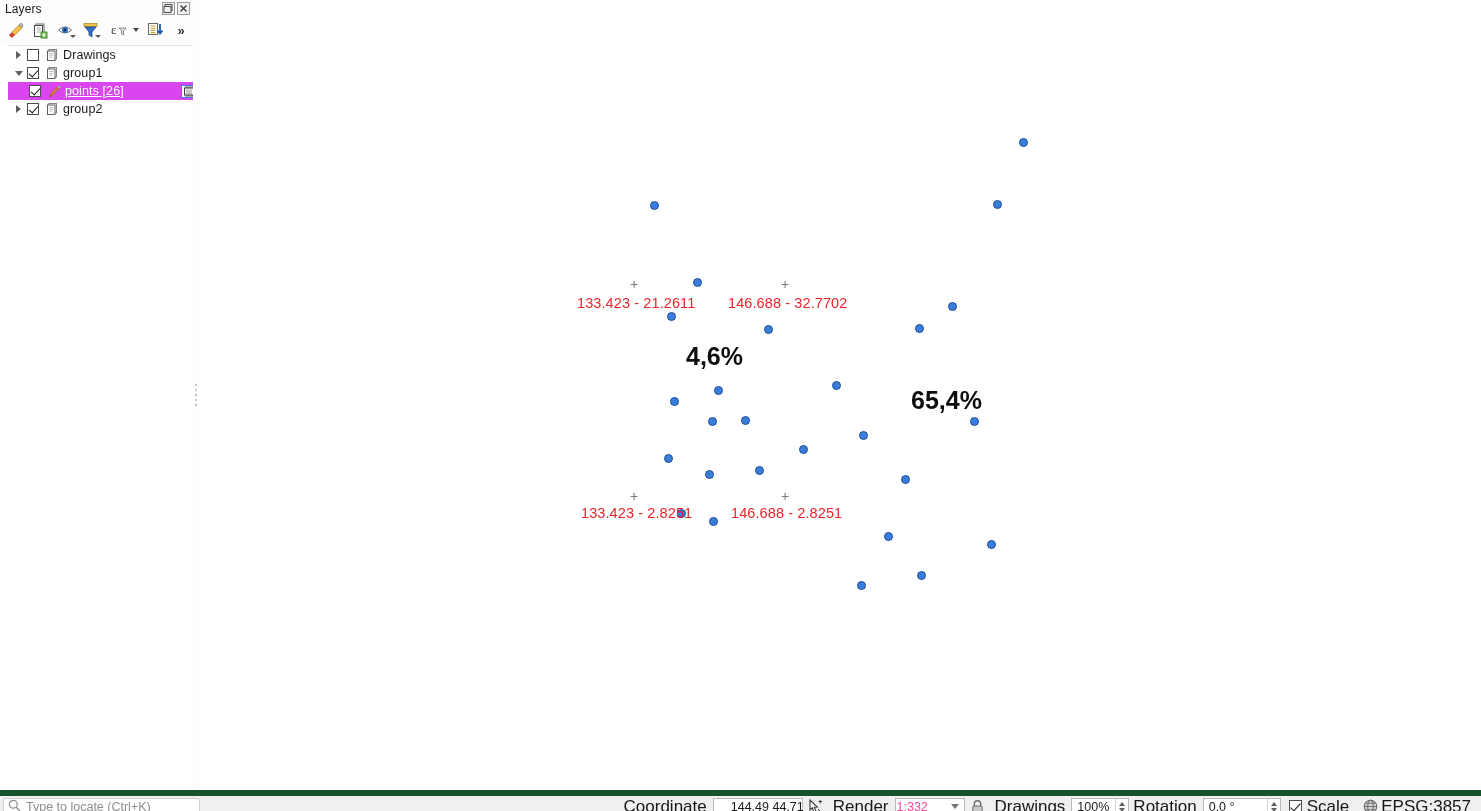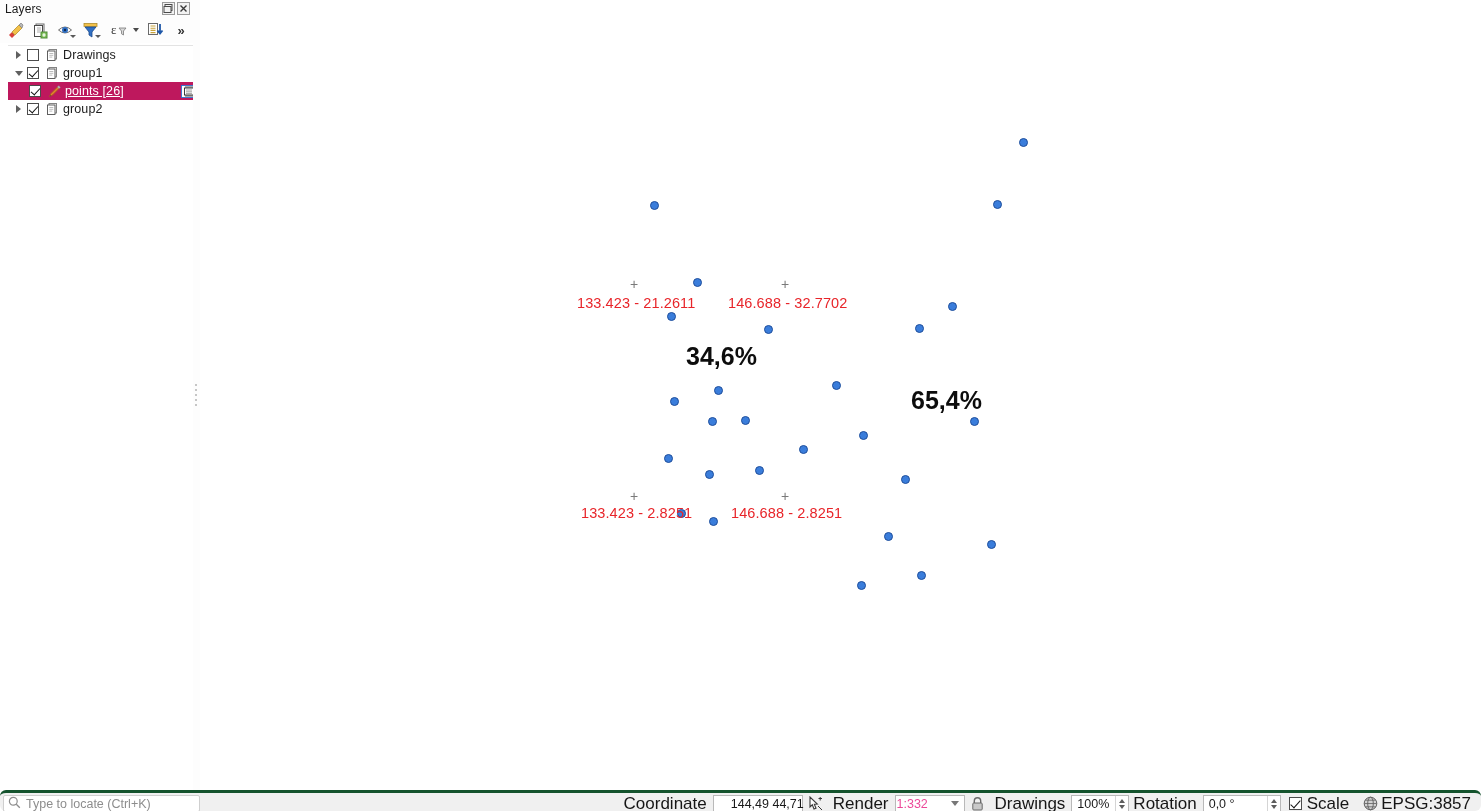--- a/index.html
+++ b/index.html
@@ -103,21 +103,21 @@
   }
   .tree-row {
     height: 18px;
     display: flex;
     align-items: center;
     padding-left: 2px;
     box-sizing: border-box;
     white-space: nowrap;
   }
   .tree-row.selected {
-    background: #be185d;
+    background: #d946ef;
   }
   .indent-1 { padding-left: 2px; }
   .indent-2 { padding-left: 21px; }
   .expander {
     width: 17px;
     height: 18px;
     display: flex;
     align-items: center;
     justify-content: center;
     flex: 0 0 17px;
@@ -238,25 +238,24 @@
     white-space: nowrap;
   }
 
   
   #status-bar {
     position: absolute;
     left: 0; bottom: 0;
     width: 1481px;
     height: 21px;
     background: #f0f0f0;
-    border-top: 3px solid #14532d;
-    box-sizing: border-box;
-    display: flex;
-    align-items: center;
-    border-radius: 6px;
+    border-top: 6px solid #14532d;
+    box-sizing: border-box;
+    display: flex;
+    align-items: center;
   }
   #locator {
     position: absolute;
     left: 3px; top: 2px;
     width: 197px; height: 17px;
     background: #ffffff;
     border: 1px solid #cfcfcf;
     box-sizing: border-box;
     display: flex;
     align-items: center;
@@ -543,21 +542,21 @@
     <div class="map-pt" style="left: 717px; top: 571px;"></div>
     <div class="map-pt" style="left: 657px; top: 581px;"></div>
     <div class="map-cross" style="left: 430px; top: 277px;">+</div>
     <div class="map-cross" style="left: 581px; top: 277px;">+</div>
     <div class="map-cross" style="left: 430px; top: 489px;">+</div>
     <div class="map-cross" style="left: 581px; top: 489px;">+</div>
     <div class="map-label" style="left: 377px; top: 295px;">133.423 - 21.2611</div>
     <div class="map-label" style="left: 528px; top: 295px;">146.688 - 32.7702</div>
     <div class="map-label" style="left: 381px; top: 505px;">133.423 - 2.8251</div>
     <div class="map-label" style="left: 531px; top: 505px;">146.688 - 2.8251</div>
-    <div class="map-pct" style="left: 486px; top: 342px;">34,6%</div>
+    <div class="map-pct" style="left: 486px; top: 342px;">4,6%</div>
     <div class="map-pct" style="left: 711px; top: 386px;">65,4%</div>
   </div>
 
 <div id="status-bar">
 
   <div id="locator">
     <span>
       <svg width="13" height="13" viewBox="0 0 13 13">
         <circle cx="5.3" cy="5.3" r="3.9" fill="none" stroke="#8d8d8d" stroke-width="1.2"></circle>
         <path d="M8.3 8.3 L11.8 11.8" stroke="#8d8d8d" stroke-width="1.3"></path>

